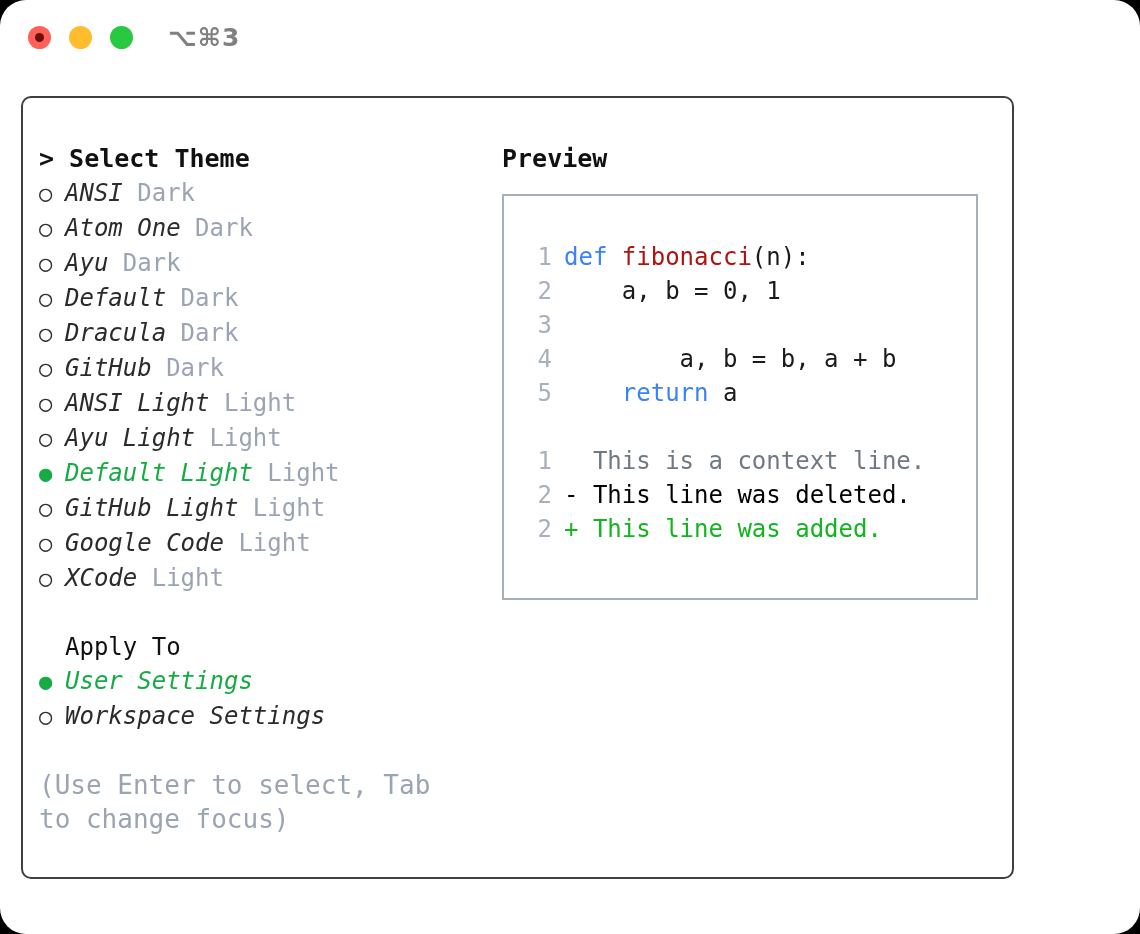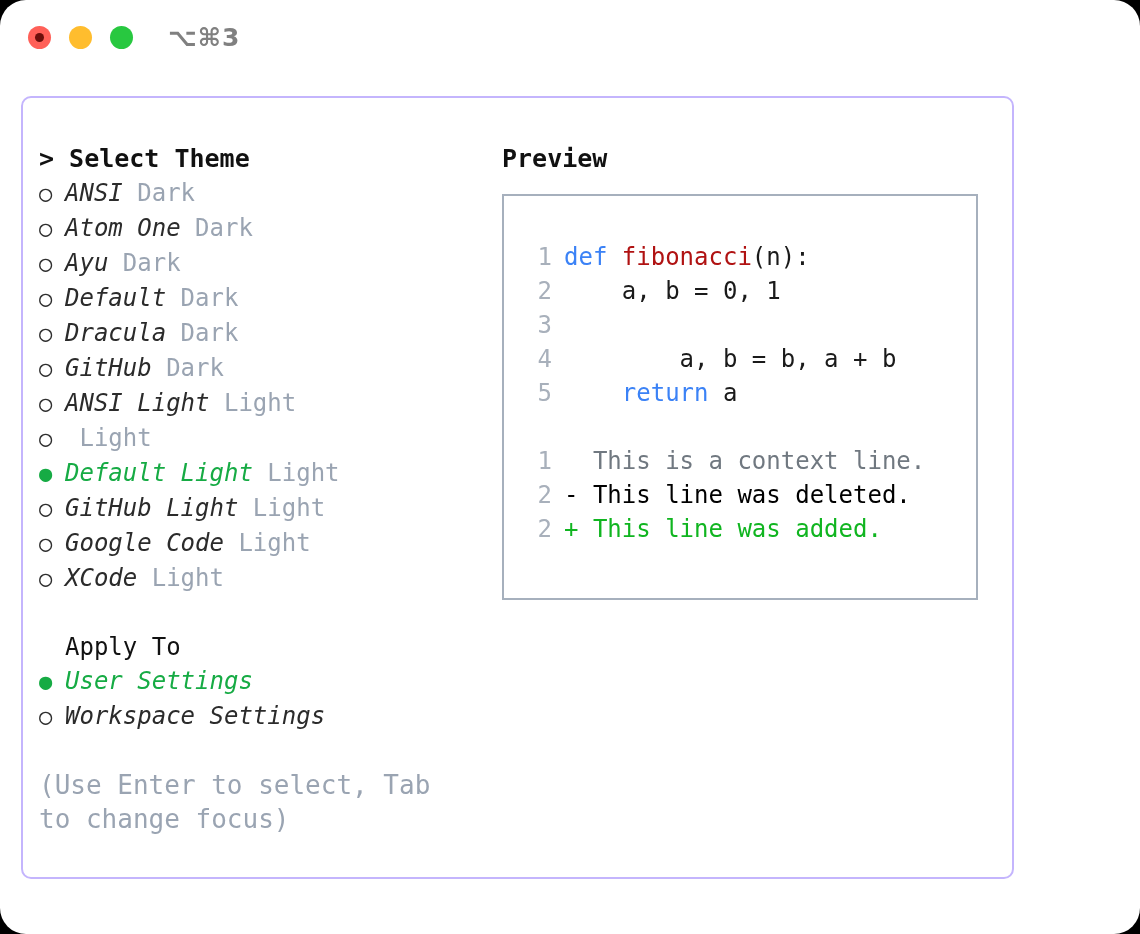--- a/index.html
+++ b/index.html
@@ -62,21 +62,21 @@
     color: #808080;
     letter-spacing: 1px;
     font-family: "DejaVu Sans", sans-serif;
   }
 
   
   .panel {
     position: absolute;
     left: 21px;  top: 96px;
     width: 993px; height: 783px;
-    border: 2px solid #c4b5fd;
+    border: 2px solid #404040;
     border-radius: 10px;
     background: #ffffff;
   }
 
   
   .left-col {
     position: absolute;
     left: 16px; top: 44px;
     width: 460px;
   }
@@ -194,21 +194,21 @@
       <div class="list-header">&gt; Select Theme</div>
 
       <div id="theme-list">
           <div class="opt-row"><span class="bullet">○</span><span class="opt-label">ANSI</span><span class="opt-tag"> Dark</span></div>
           <div class="opt-row"><span class="bullet">○</span><span class="opt-label">Atom One</span><span class="opt-tag"> Dark</span></div>
           <div class="opt-row"><span class="bullet">○</span><span class="opt-label">Ayu</span><span class="opt-tag"> Dark</span></div>
           <div class="opt-row"><span class="bullet">○</span><span class="opt-label">Default</span><span class="opt-tag"> Dark</span></div>
           <div class="opt-row"><span class="bullet">○</span><span class="opt-label">Dracula</span><span class="opt-tag"> Dark</span></div>
           <div class="opt-row"><span class="bullet">○</span><span class="opt-label">GitHub</span><span class="opt-tag"> Dark</span></div>
           <div class="opt-row"><span class="bullet">○</span><span class="opt-label">ANSI Light</span><span class="opt-tag"> Light</span></div>
-          <div class="opt-row"><span class="bullet">○</span><span class="opt-tag"> Light</span></div>
+          <div class="opt-row"><span class="bullet">○</span><span class="opt-label">Ayu Light</span><span class="opt-tag"> Light</span></div>
           <div class="opt-row selected"><span class="bullet">●</span><span class="opt-label">Default Light</span><span class="opt-tag"> Light</span></div>
           <div class="opt-row"><span class="bullet">○</span><span class="opt-label">GitHub Light</span><span class="opt-tag"> Light</span></div>
           <div class="opt-row"><span class="bullet">○</span><span class="opt-label">Google Code</span><span class="opt-tag"> Light</span></div>
           <div class="opt-row"><span class="bullet">○</span><span class="opt-label">XCode</span><span class="opt-tag"> Light</span></div>
         </div>
 
       <div class="section-gap"></div>
 
       <div class="section-title">Apply To</div>
 

